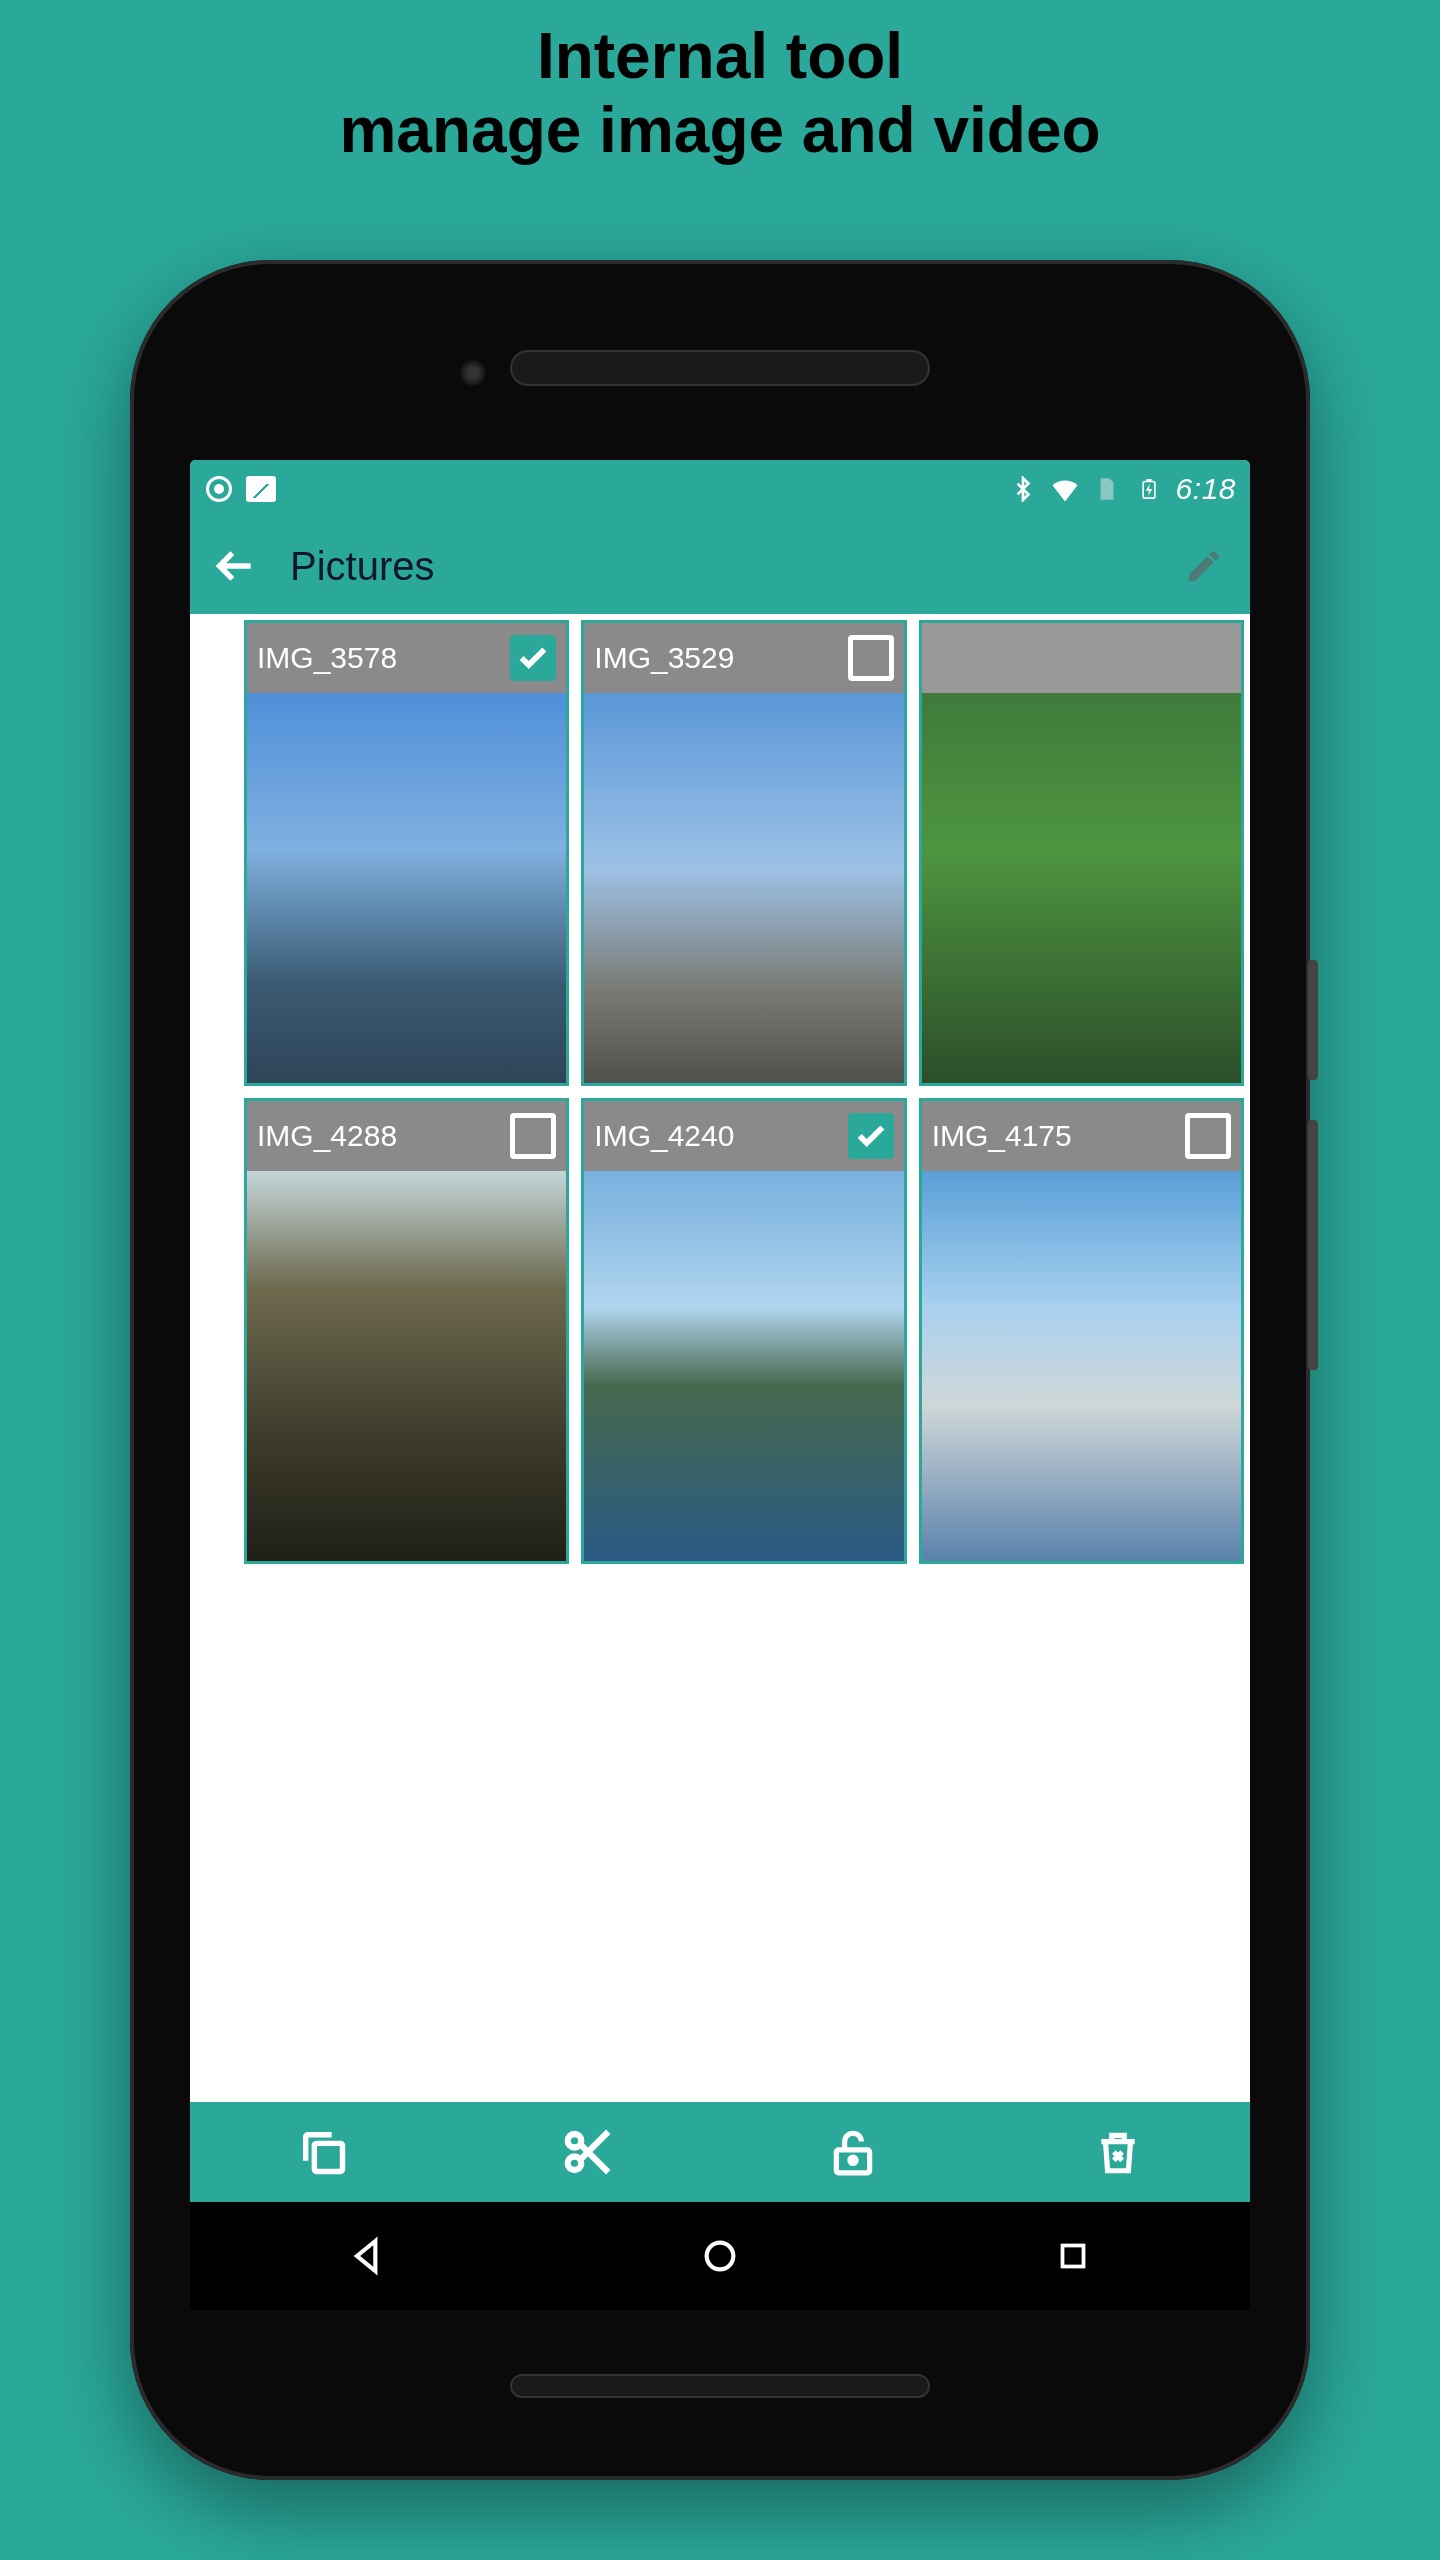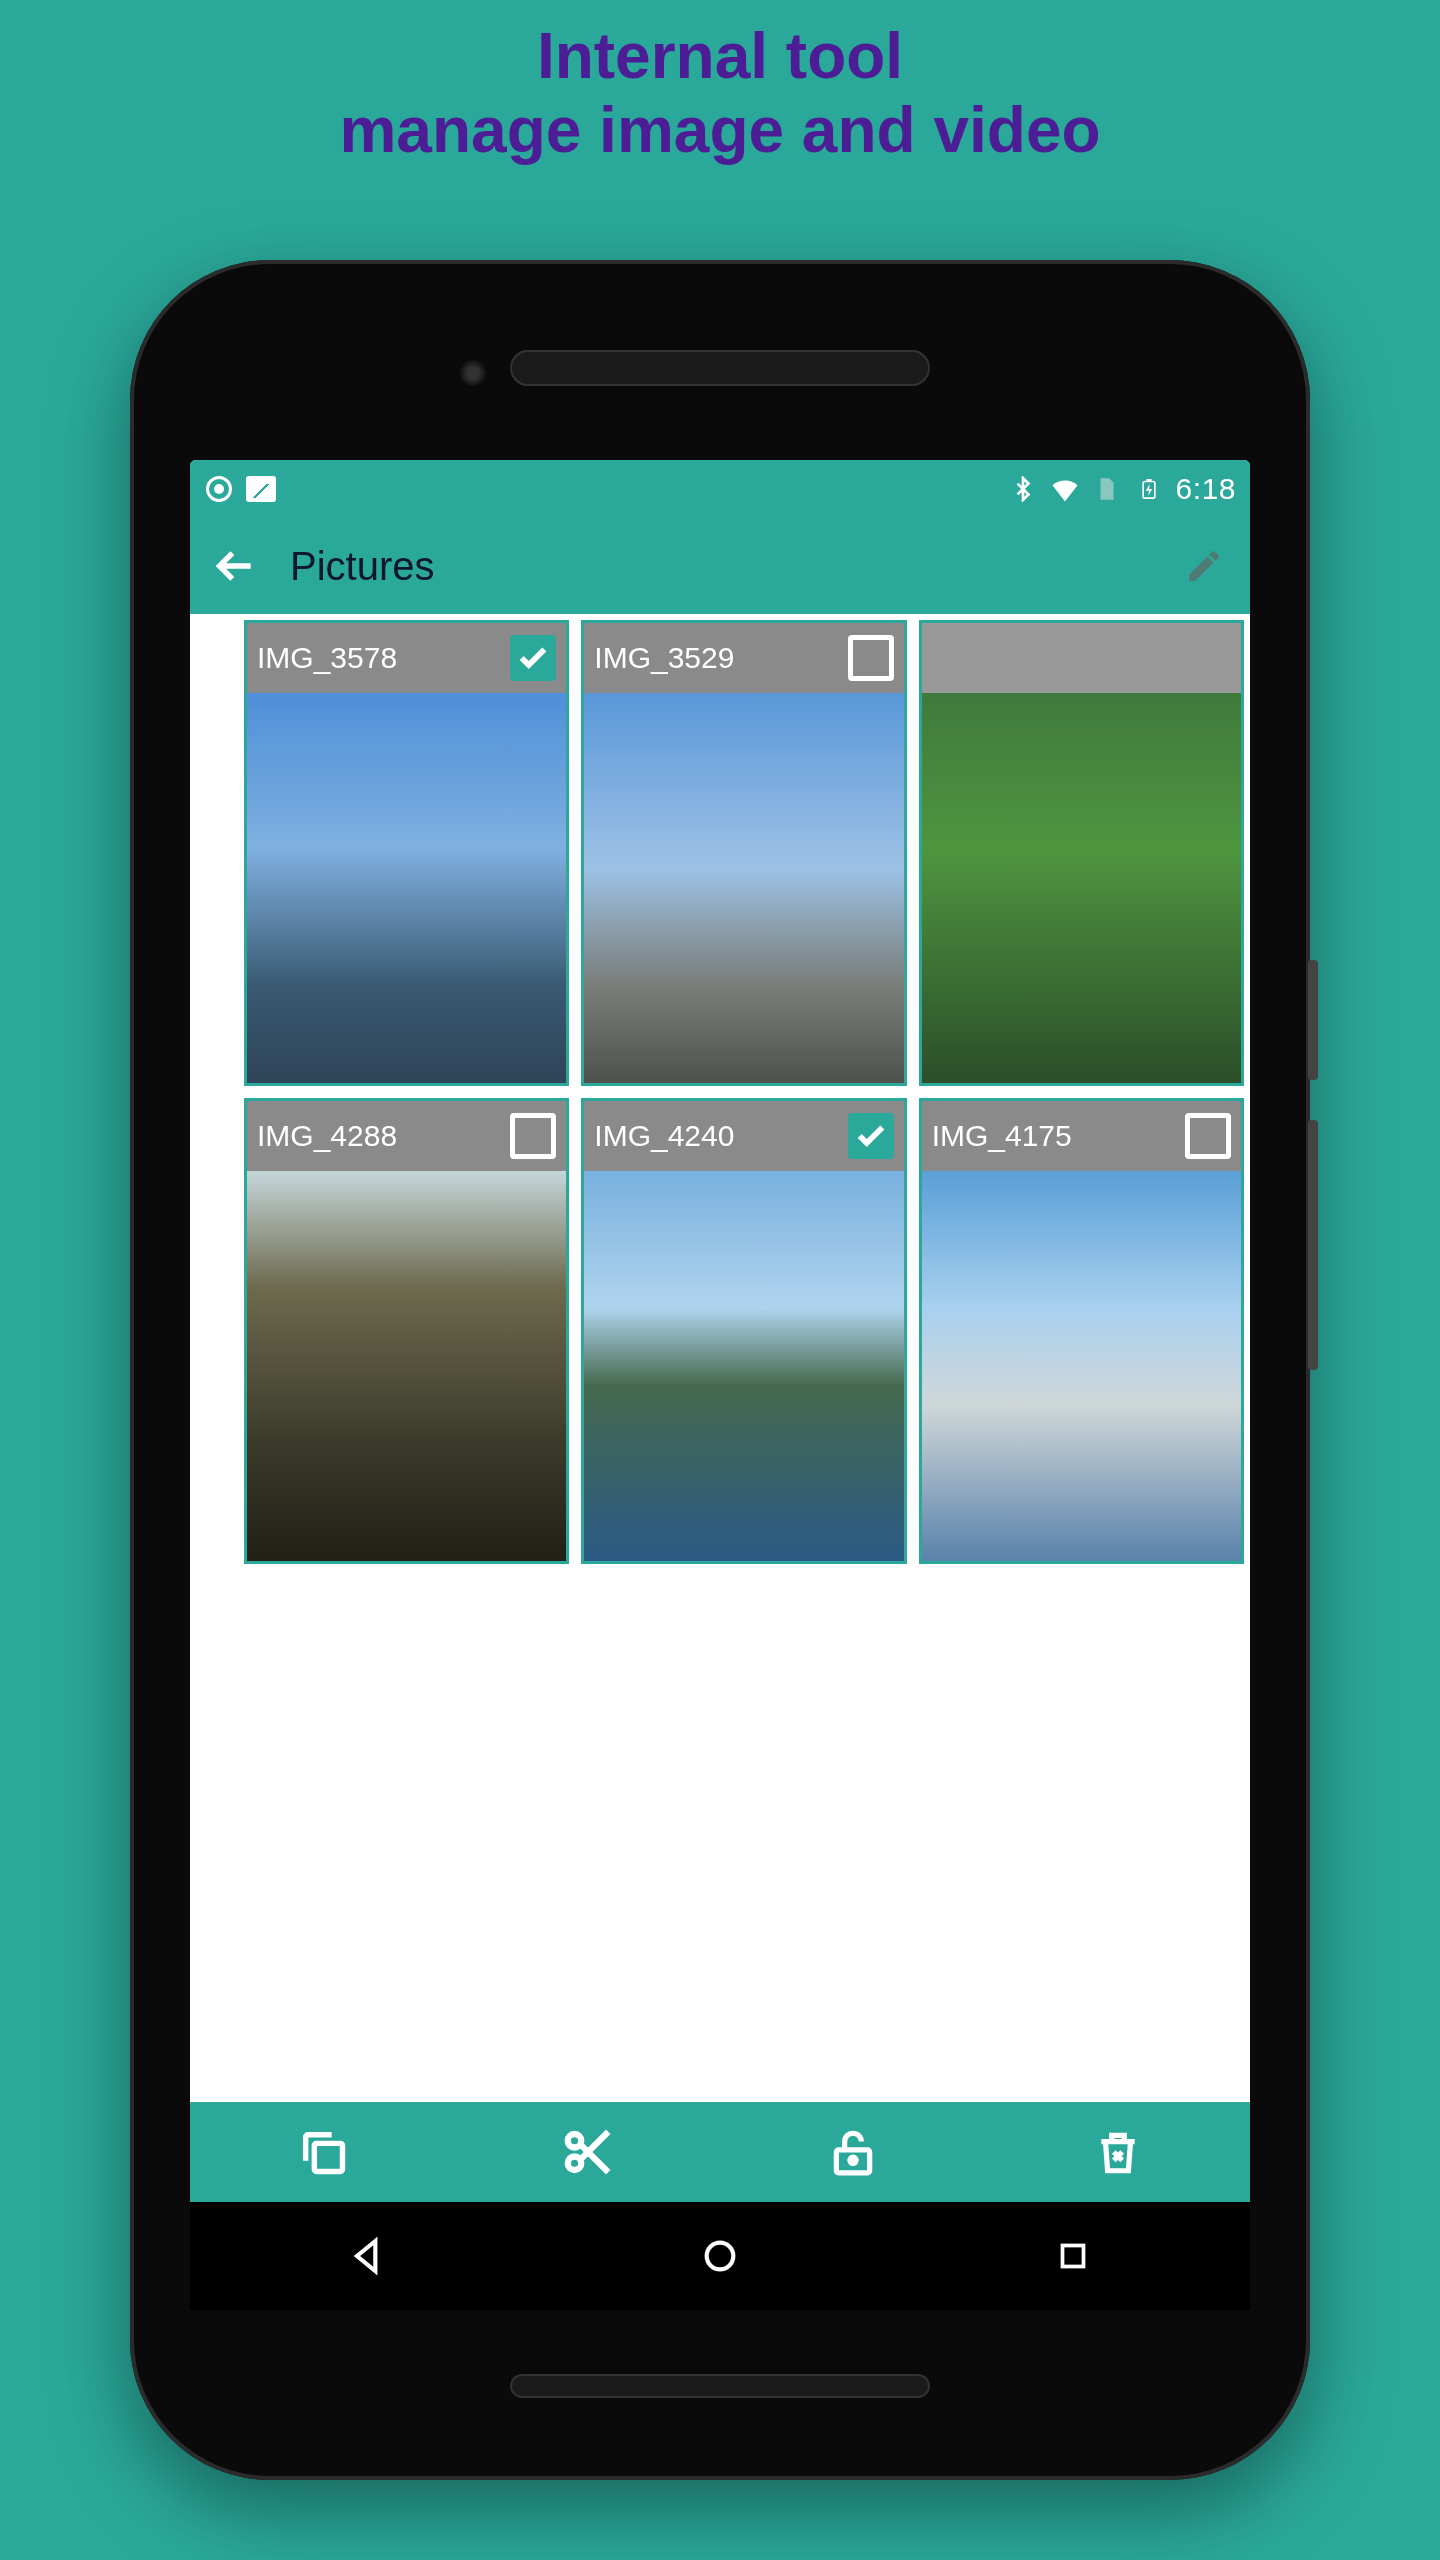--- a/index.html
+++ b/index.html
@@ -4,21 +4,21 @@
 <style>
   * { margin: 0; padding: 0; box-sizing: border-box; }
   html, body { width: 1440px; height: 2560px; }
   body {
     background: #2aa99b;
     font-family: -apple-system, "Helvetica Neue", Arial, sans-serif;
     overflow: hidden;
   }
   .promo-text {
     text-align: center;
-    color: #4c1d95;
+    color: #000000;
     font-weight: 800;
     font-size: 64px;
     line-height: 1.15;
     padding-top: 20px;
   }
   .phone-frame {
     position: absolute;
     left: 130px;
     top: 260px;
     width: 1180px;
@@ -84,21 +84,21 @@
     height: 58px;
     background: #2aa99b;
     display: flex;
     align-items: center;
     justify-content: space-between;
     padding: 0 14px;
     color: #fff;
     font-size: 30px;
     font-weight: 500;
   }
-  .status-left, .status-right { display: flex; align-items: center; gap: 12px; }
+  .status-left, .status-right { display: flex; align-items: center; gap: 12px; font-style: italic; }
   .sb-icon { width: 30px; height: 30px; display: inline-flex; align-items: center; justify-content: center; }
   .circ-icon { width: 26px; height: 26px; border: 3px solid #fff; border-radius: 50%; position: relative; }
   .circ-icon::after { content:''; position:absolute; inset:5px; border-radius:50%; background:#fff; }
   .chart-icon { width: 30px; height: 26px; background:#fff; border-radius:3px; position:relative; }
   .chart-icon::after { content:''; position:absolute; left:4px; right:4px; bottom:4px; height:14px;
     background: linear-gradient(135deg, transparent 45%, #2aa99b 45% 55%, transparent 55%);
   }
   .clock { font-size: 30px; letter-spacing: 0.5px; }
   .app-bar {
     height: 96px;

